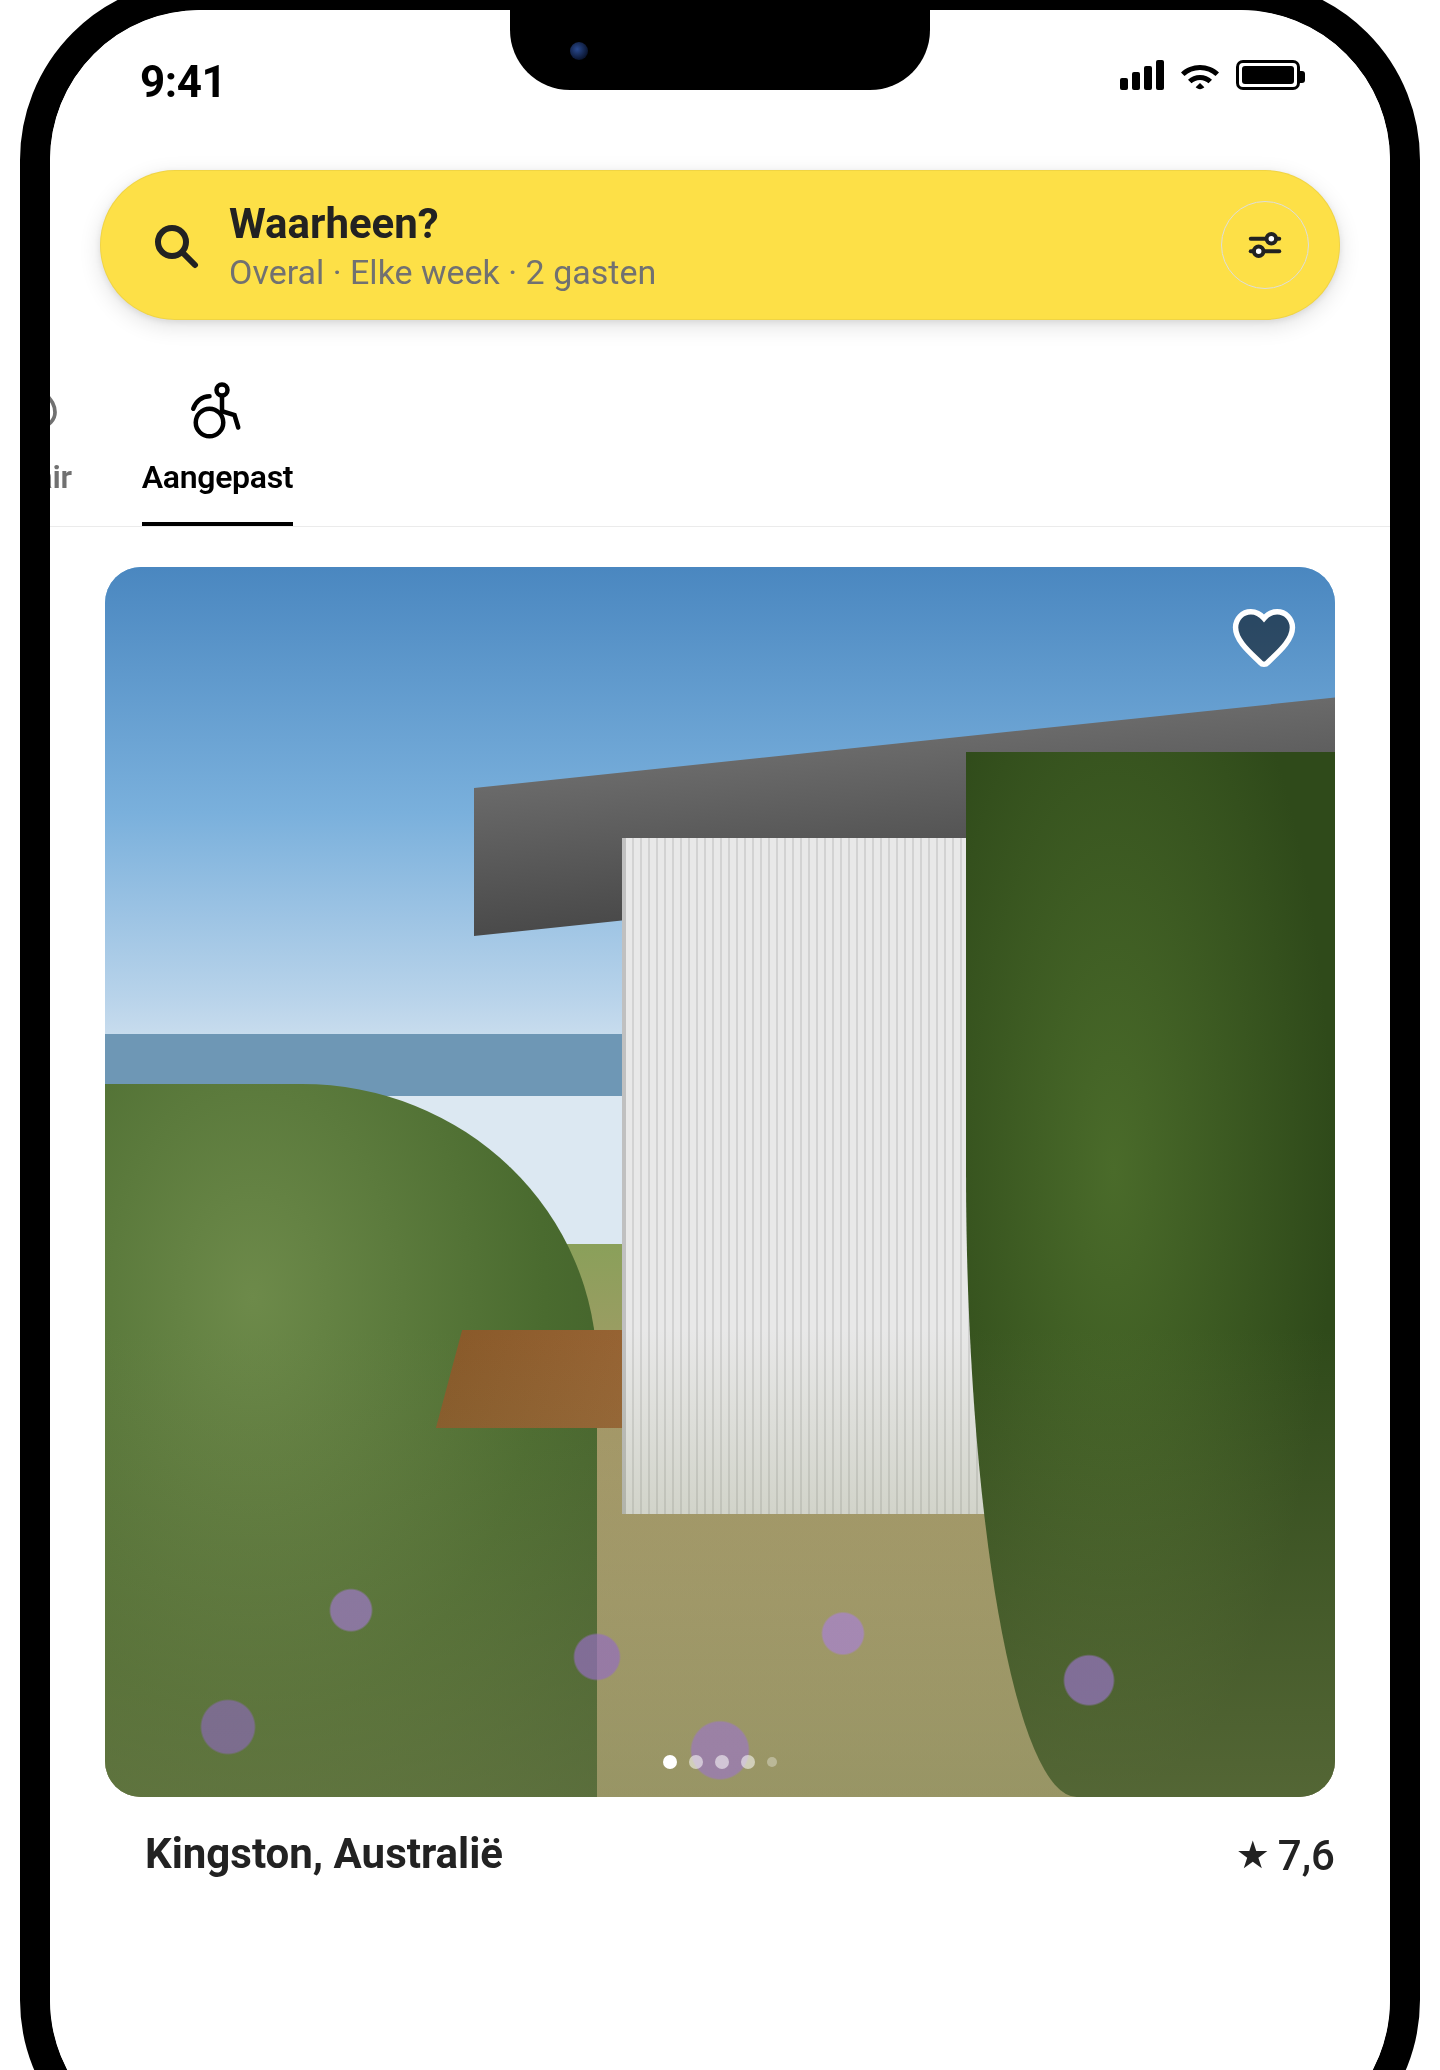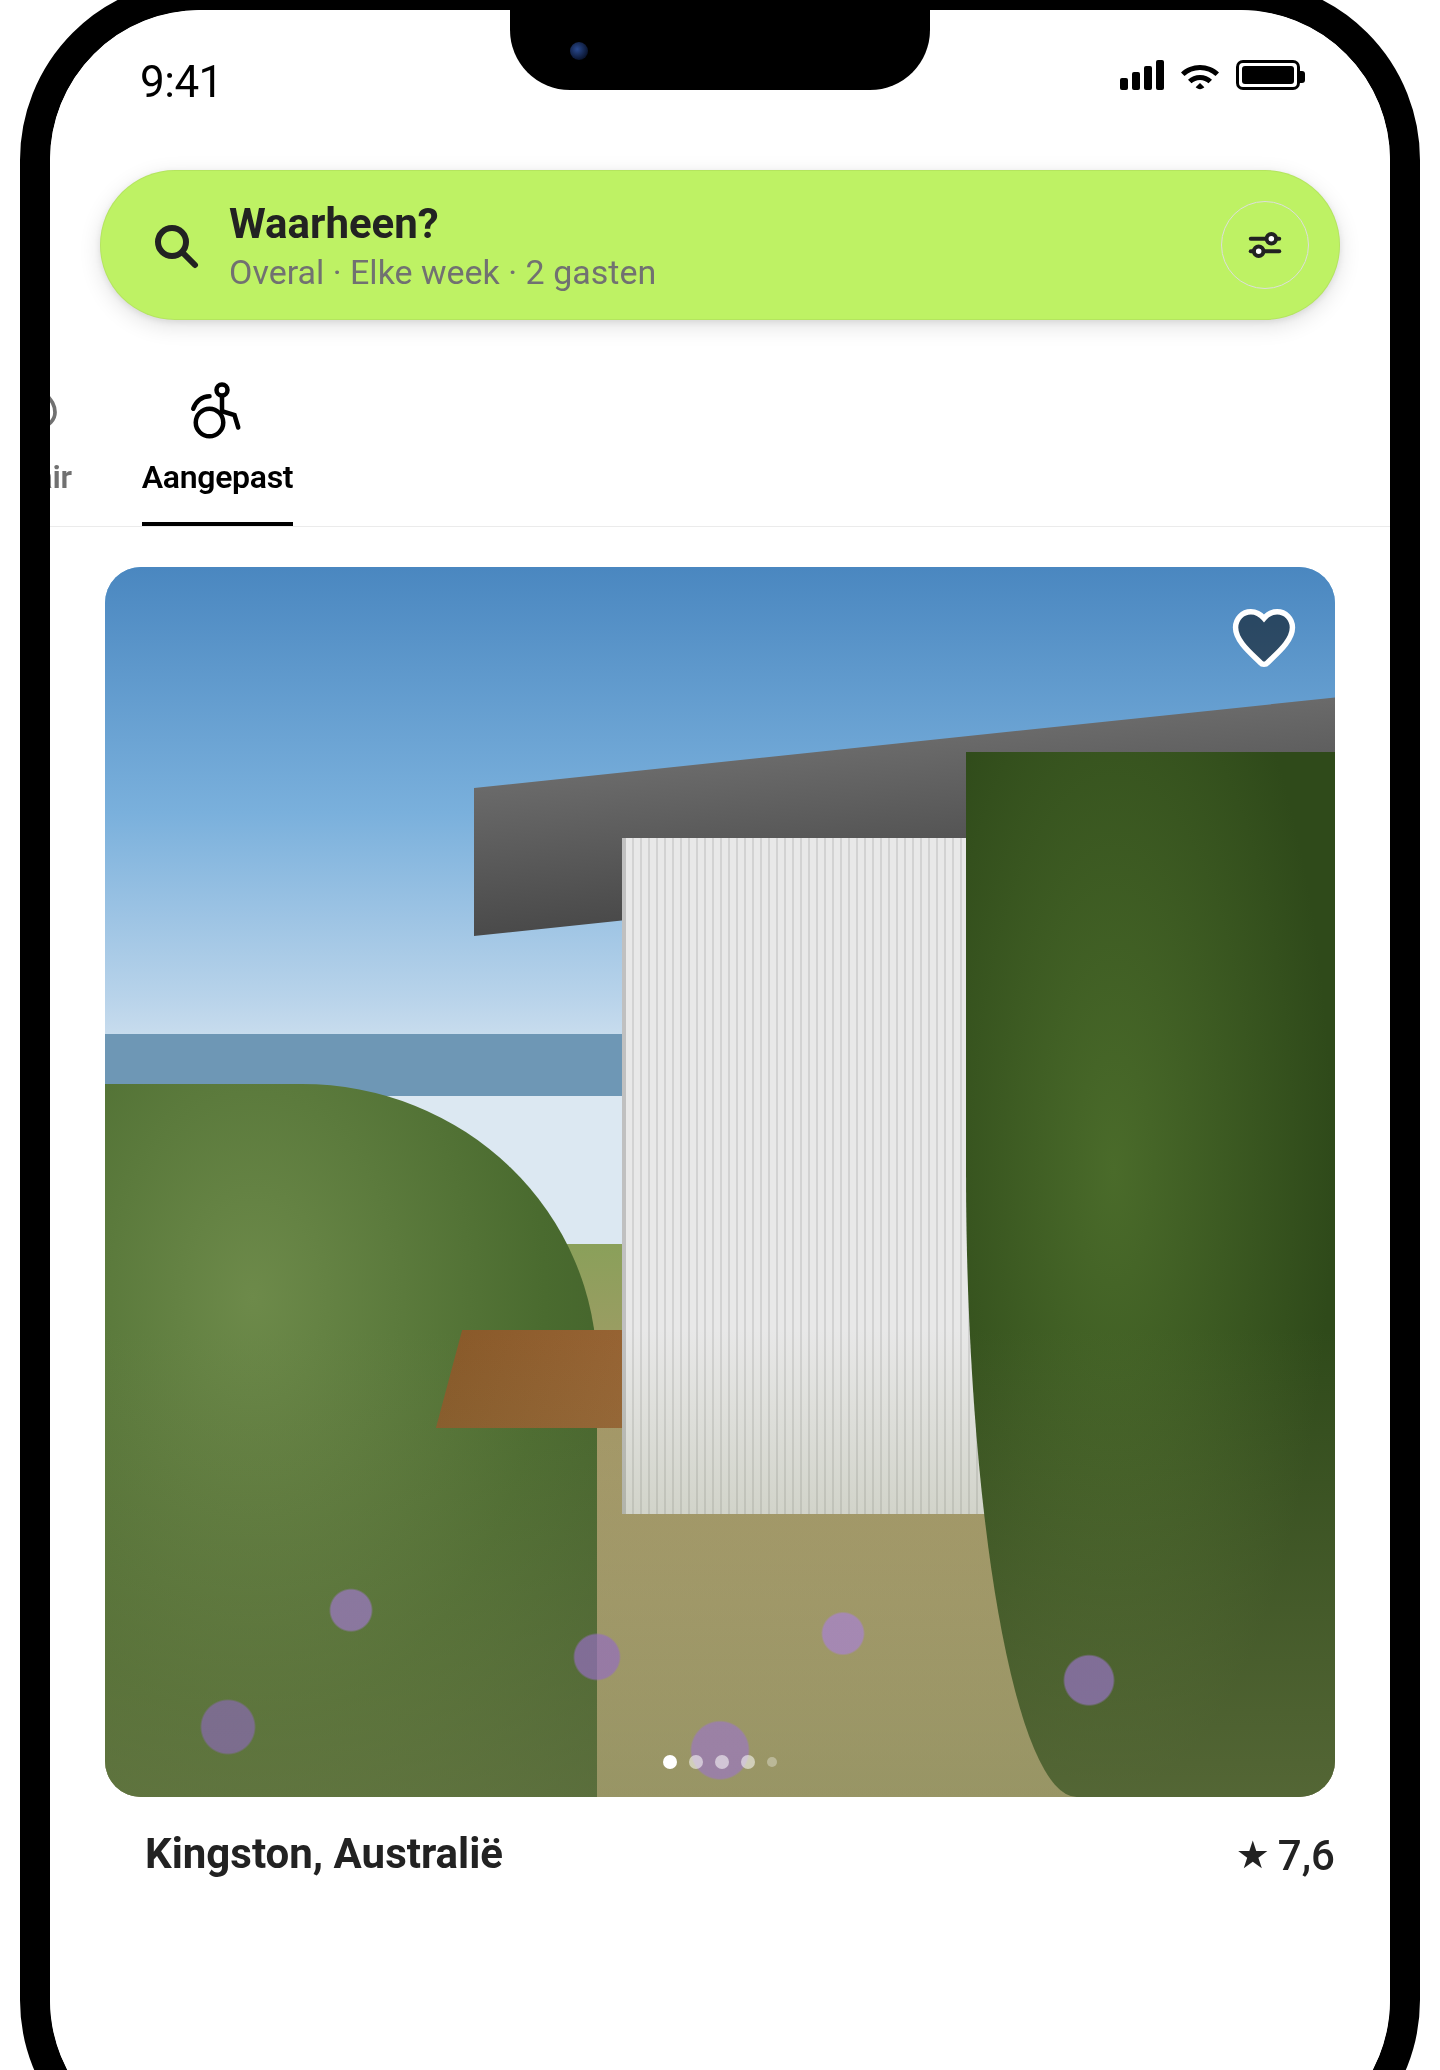--- a/index.html
+++ b/index.html
@@ -64,21 +64,21 @@
     top: 30px; left: 0; right: 0;
     height: 70px;
     display: flex;
     align-items: center;
     justify-content: space-between;
     padding: 0 90px;
     z-index: 5;
   }
   .status-time {
     font-size: 44px;
-    font-weight: 400;
+    font-weight: 700;
     color: #000;
     letter-spacing: -0.5px;
     margin-top: 14px;
   }
   .status-right {
     display: flex;
     align-items: center;
     gap: 16px;
   }
   .signal {
@@ -128,21 +128,21 @@
     padding: 0;
   }
 
   
   .search-wrap {
     padding: 40px 50px 30px;
   }
   .search-pill {
     height: 150px;
     border-radius: 80px;
-    background: #bef264;
+    background: #fde047;
     box-shadow: 0 6px 22px rgba(0,0,0,0.12), 0 2px 6px rgba(0,0,0,0.08);
     display: flex;
     align-items: center;
     padding: 0 30px 0 50px;
     gap: 30px;
     border: 1px solid rgba(0,0,0,0.05);
   }
   .search-icon-box { width: 48px; height: 48px; flex-shrink:0; }
   .search-text { flex: 1; min-width: 0; }
   .search-title { font-size: 42px; font-weight: 700; color: #222; }

